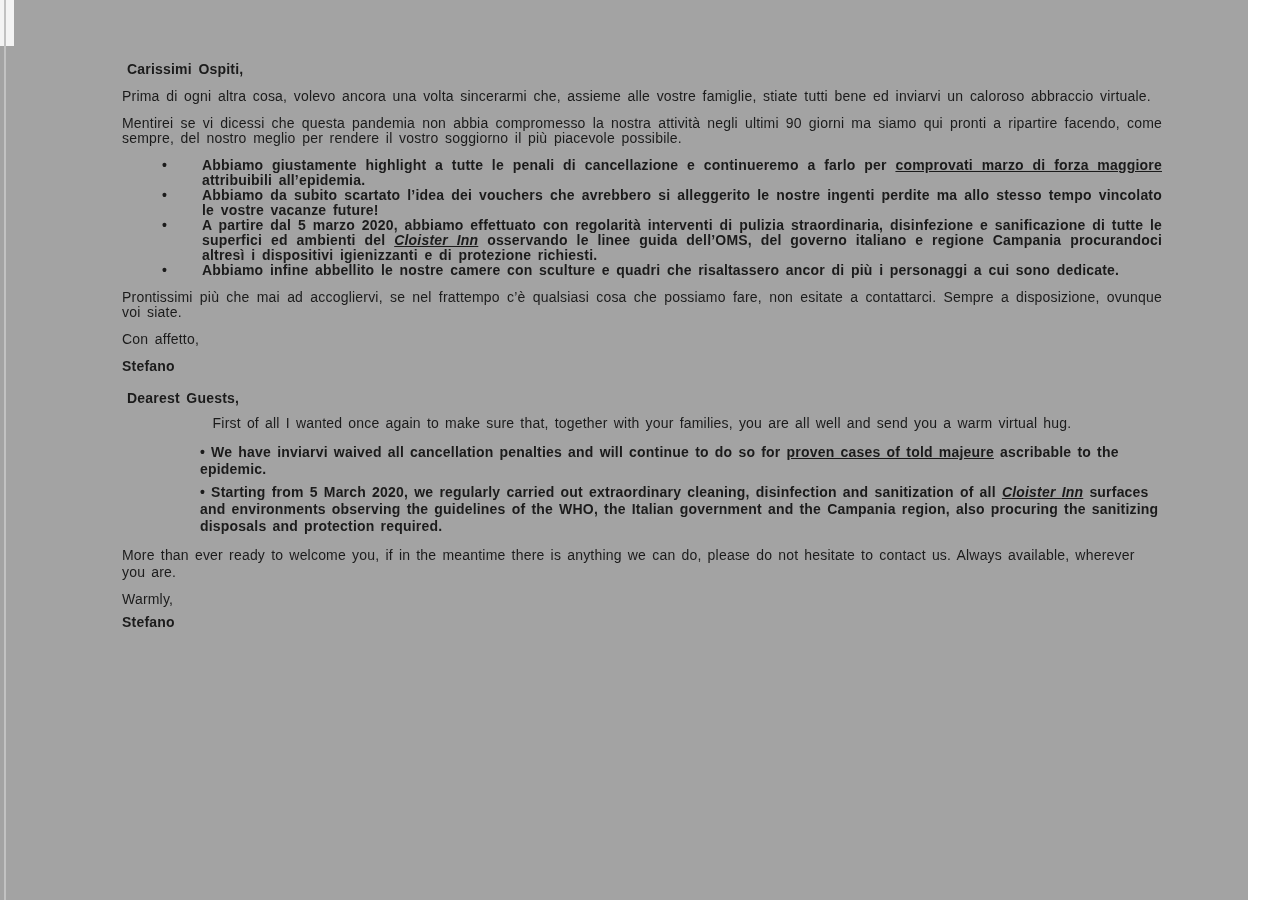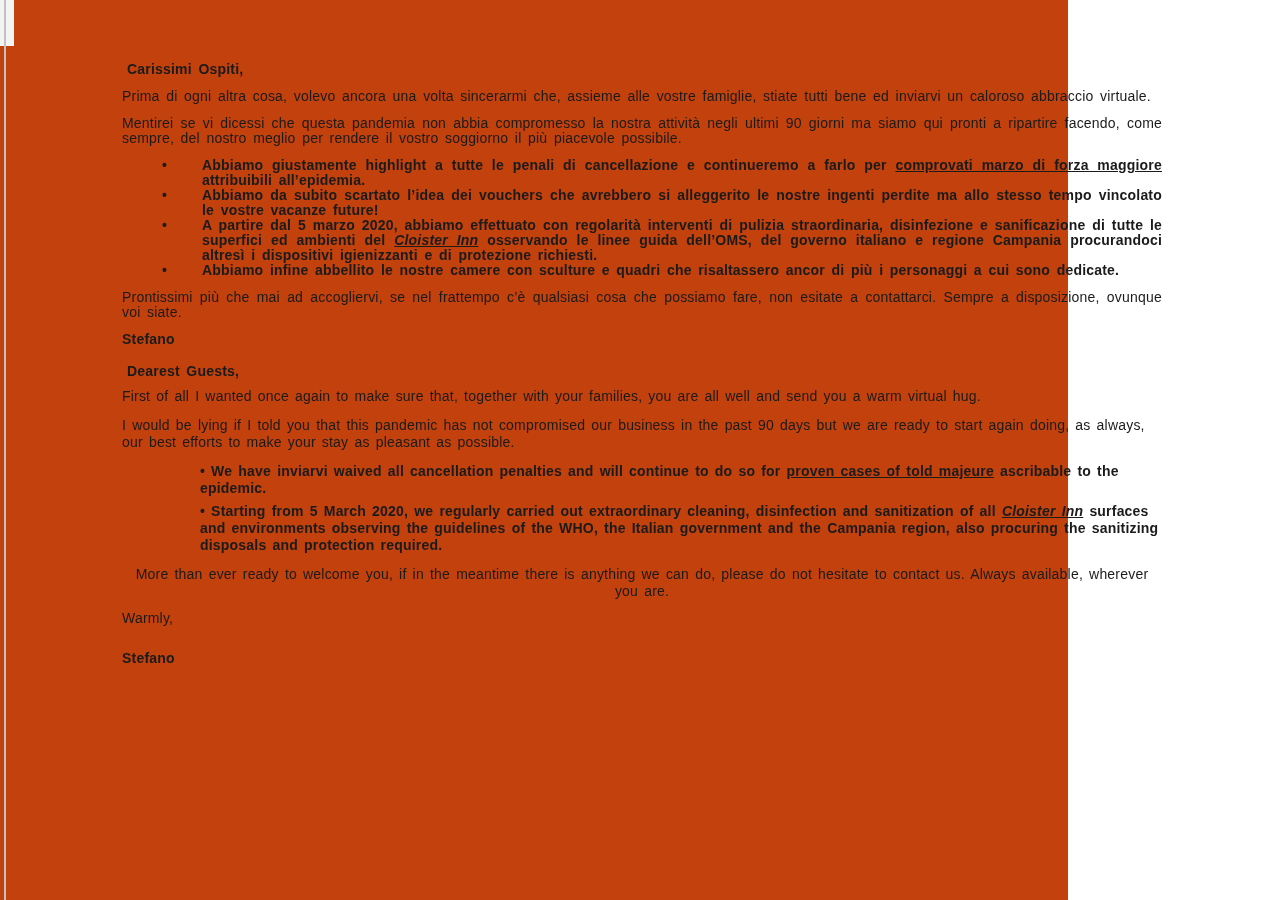--- a/index.html
+++ b/index.html
@@ -2,21 +2,21 @@
 <html><head>
 <meta charset="utf-8">
 <style>
   html, body { margin: 0; padding: 0; }
   body {
     width: 1280px; height: 900px; overflow: hidden;
     background: #ffffff;
     font-family: "Liberation Sans", sans-serif;
     color: #1b1b1b;
   }
-  .page { position: relative; width: 1068px; height: 900px; background: #c2410c; }
+  .page { position: relative; width: 1248px; height: 900px; background: #a3a3a3; }
   .edge-line {
     position: absolute; left: 4px; top: 0; width: 2px; height: 900px;
     background: #c2c2c2;
   }
   .corner-smudge {
     position: absolute; left: 0; top: 0; width: 14px; height: 46px;
     background: #f4f4f4;
   }
   .doc {
     position: absolute; left: 122px; top: 62px; width: 1040px;
@@ -33,28 +33,28 @@
   .it-bullet { display: flex; font-weight: bold; line-height: 15px; }
   .it-bullet .marker { width: 40px; padding-left: 40px; flex: 0 0 auto; }
   .it-bullet .content { flex: 1 1 auto; text-align: justify; }
   .plain-line { line-height: 15px; margin: 0 0 12px 0; }
   .sig { font-weight: bold; line-height: 15px; margin: 0 0 14px 0; }
 
   .en-salutation {
     font-weight: bold; padding-left: 5px;
     line-height: 17px; margin: 16px 0 8px 0;
   }
-  .en-para { line-height: 17px; margin: 0 0 12px 0; word-spacing: 2px; }
+  .en-para { line-height: 17px; margin: 0 0 12px 0; word-spacing: 2px; text-align: center; }
   .en-bullet {
     font-weight: bold; line-height: 17px;
     margin: 0 0 6px 0; margin-left: 78px; word-spacing: 2px;
   }
   .en-bullet.last { margin-bottom: 12px; }
-  .en-closing { line-height: 17px; margin: 12px 0 10px 0; word-spacing: 2px; text-align: center; }
-  .en-vale { line-height: 17px; margin: 0 0 23px 0; }
+  .en-closing { line-height: 17px; margin: 12px 0 10px 0; word-spacing: 2px; }
+  .en-vale { line-height: 17px; margin: 0 0 6px 0; }
   .en-sig { font-weight: bold; line-height: 17px; margin: 0; }
 
   .u { text-decoration: underline; }
   .i { font-style: italic; text-decoration: underline; }
   .marker-inline { margin-right: 6px; }
 </style>
 </head>
 <body>
 
 <div class="page">
@@ -81,26 +81,26 @@
         <span class="marker">•</span>
         <span class="content"><span>A partire dal 5 marzo 2020, abbiamo effettuato con regolarità interventi di pulizia straordinaria, disinfezione e sanificazione di tutte le superfici ed ambienti del </span><span class="i">Cloister Inn</span><span> osservando le linee guida dell’OMS, del governo italiano e regione Campania procurandoci altresì i dispositivi igienizzanti e di protezione richiesti.</span></span>
       </div>
       <div class="it-bullet">
         <span class="marker">•</span>
         <span class="content">Abbiamo infine abbellito le nostre camere con sculture e quadri che risaltassero ancor di più i personaggi a cui sono dedicate.</span>
       </div>
     </div>
 
     <p class="it-para">Prontissimi più che mai ad accogliervi, se nel frattempo c’è qualsiasi cosa che possiamo fare, non esitate a contattarci. Sempre a disposizione, ovunque voi siate.</p>
+    <p class="plain-line">Con affetto,</p>
     <p class="sig">Stefano</p>
 
     <p class="en-salutation">Dearest Guests,</p>
 
     <p class="en-para">First of all I wanted once again to make sure that, together with your families, you are all well and send you a warm virtual hug.</p>
-    <p class="en-para">I would be lying if I told you that this pandemic has not compromised our business in the past 90 days but we are ready to start again doing, as always, our best efforts to make your stay as pleasant as possible.</p>
 
     <p class="en-bullet"><span class="marker-inline">•</span><span>We have inviarvi waived all cancellation penalties and will continue to do so for </span><span class="u">proven cases of told majeure</span><span> ascribable to the epidemic.</span></p>
 
 
     <p class="en-bullet"><span class="marker-inline">•</span><span>Starting from 5 March 2020, we regularly carried out extraordinary cleaning, disinfection and sanitization of all </span><span class="i">Cloister Inn</span><span> surfaces and environments observing the guidelines of the WHO, the Italian government and the Campania region, also procuring the sanitizing disposals and protection required.</span></p>
 
 
     <p class="en-closing">More than ever ready to welcome you, if in the meantime there is anything we can do, please do not hesitate to contact us. Always available, wherever you are.</p>
     <p class="en-vale">Warmly,</p>
     <p class="en-sig">Stefano</p>

